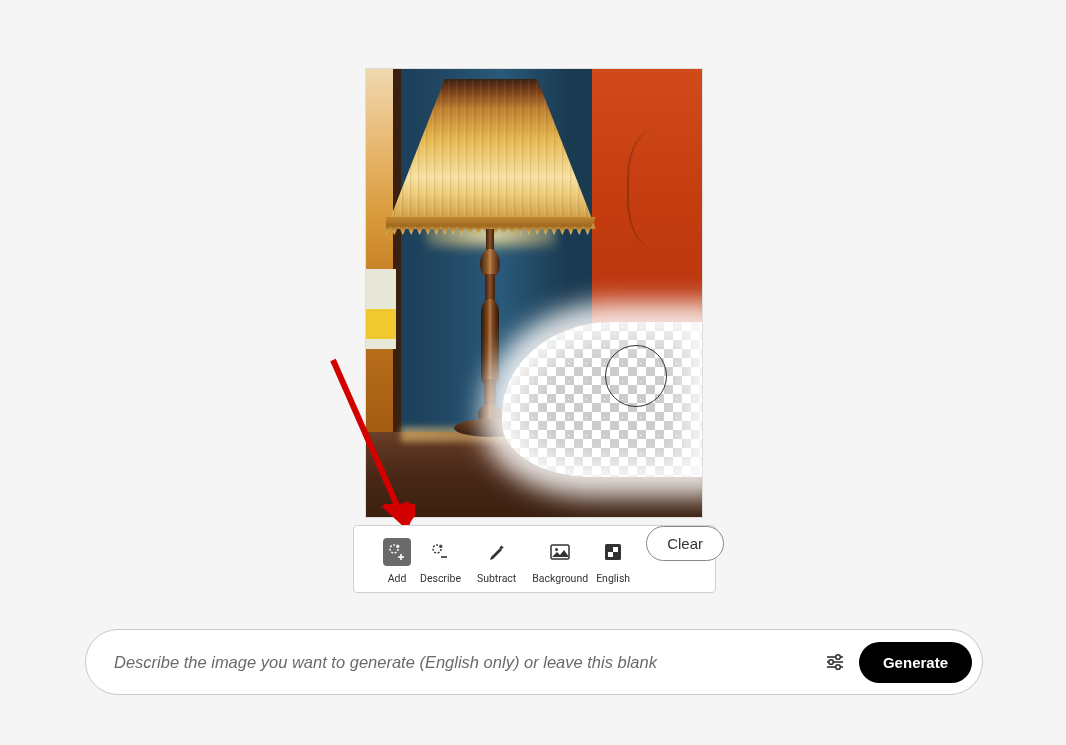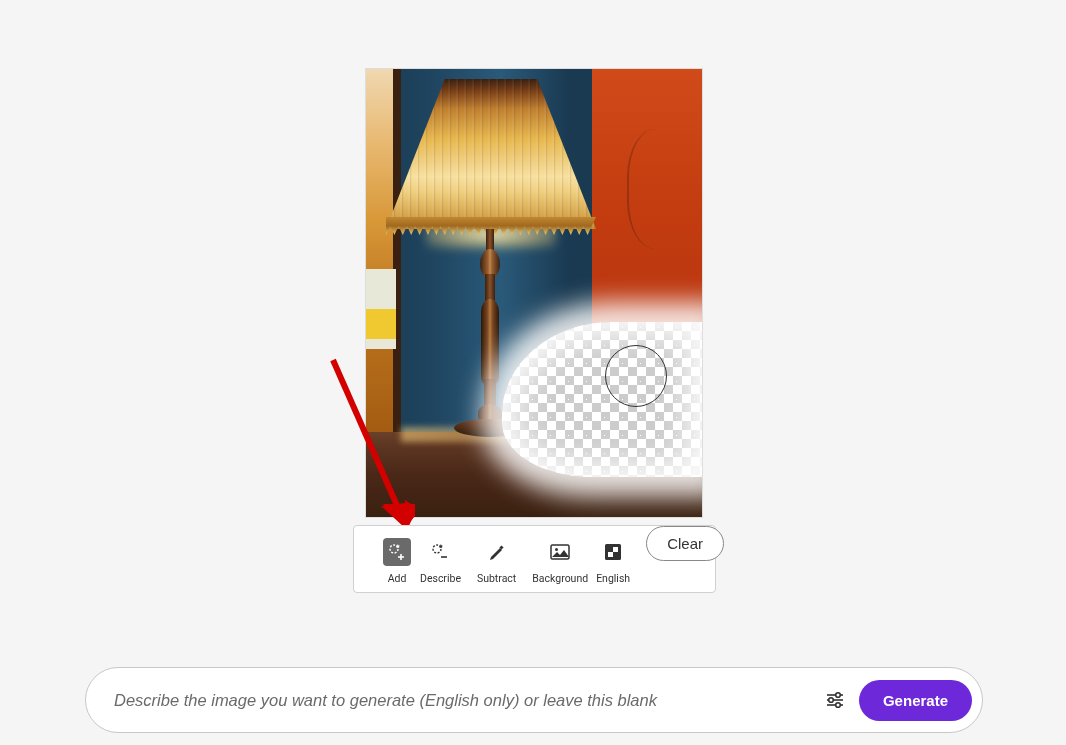--- a/index.html
+++ b/index.html
@@ -315,21 +315,21 @@
       left: 325px;
       top: 358px;
       width: 90px;
       height: 180px;
       pointer-events: none;
     }
     
     .prompt-bar {
       position: absolute;
       left: 85px;
-      top: 667px;
+      top: 629px;
       width: 898px;
       height: 66px;
       background: #fff;
       border: 1px solid #c8c8c8;
       border-radius: 33px;
       display: flex;
       align-items: center;
       padding: 0 10px 0 28px;
     }
     .prompt-input {
@@ -346,21 +346,21 @@
       width: 36px;
       height: 36px;
       display: flex;
       align-items: center;
       justify-content: center;
       cursor: pointer;
       margin-right: 6px;
     }
     .generate-btn {
       padding: 12px 24px;
-      background: #6d28d9;
+      background: #000000;
       color: #fff;
       border: none;
       border-radius: 24px;
       font-size: 15px;
       font-weight: 600;
       cursor: pointer;
     }
   </style>
 </head>
 <body>

